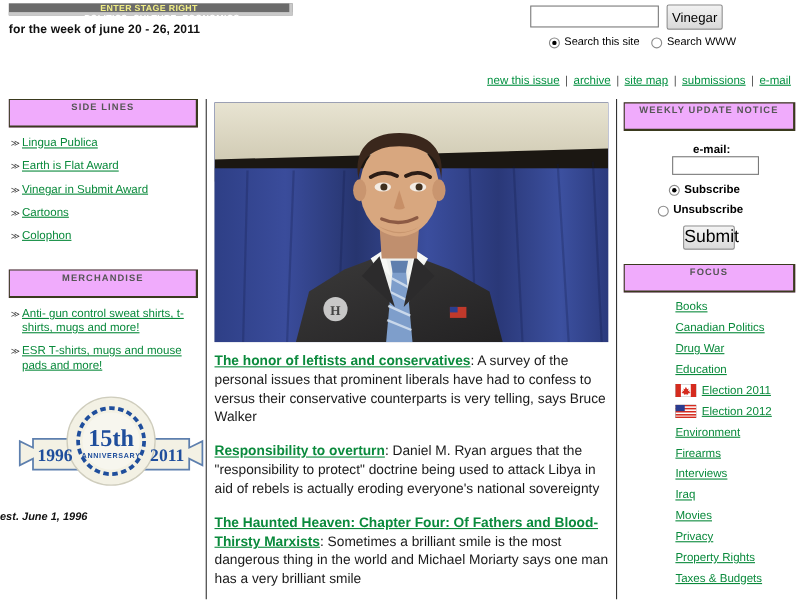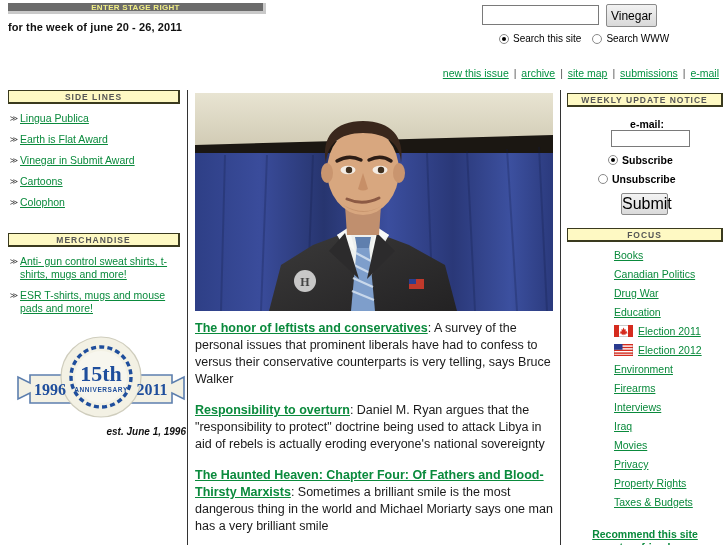--- a/index.html
+++ b/index.html
@@ -152,25 +152,25 @@
     position: absolute;
     left: 560px; top: 90px;
     width: 167px;
     height: 455px;
     border-left: 1px solid #333;
     box-sizing: border-box;
   }
 
   
   .sect-head {
-    background: #fef9c3;
+    background: #f0abfc;
     border: 1px solid #3a3a1e;
     border-right-width: 2px;
     border-bottom-width: 2px;
-    height: 14px;
+    height: 26px;
     line-height: 13px;
     text-align: center;
     font-size: 8.5px;
     font-weight: bold;
     color: #555;
     letter-spacing: 1px;
     box-sizing: border-box;
   }
 
   
@@ -197,26 +197,26 @@
 
   
   .anniv {
     position: relative;
     width: 186px;
     height: 92px;
     margin-top: 16px;
   }
   .anniv svg { display: block; }
   .est {
-    text-align: right;
+    text-align: left;
     font-size: 10px;
     font-weight: bold;
     font-style: italic;
     color: #111;
-    margin-top: 3px;
+    margin-top: 18px;
     width: 186px;
   }
 
   
   .photo {
     position: absolute;
     left: 7px;
     top: 3px;
     width: 358px;
     height: 218px;
@@ -253,21 +253,21 @@
   }
   .email-label { font-size: 10.5px; font-weight: bold; margin-right: 6px; }
   .email-input {
     width: 79px; height: 17px;
     border: 1px solid #7a7a7a;
     background: #fff;
     box-sizing: border-box;
   }
   .sub-row {
     display: flex;
-    align-items: center;
+    align-items: flex-end;
     margin-top: 7px;
     padding-left: 41px;
     font-size: 10.5px;
     font-weight: bold;
   }
   .submit-btn {
     display: block;
     margin: 8px 0 0 54px;
     width: 47px; height: 22px;
     background: linear-gradient(#f4f4f4, #dadada);

